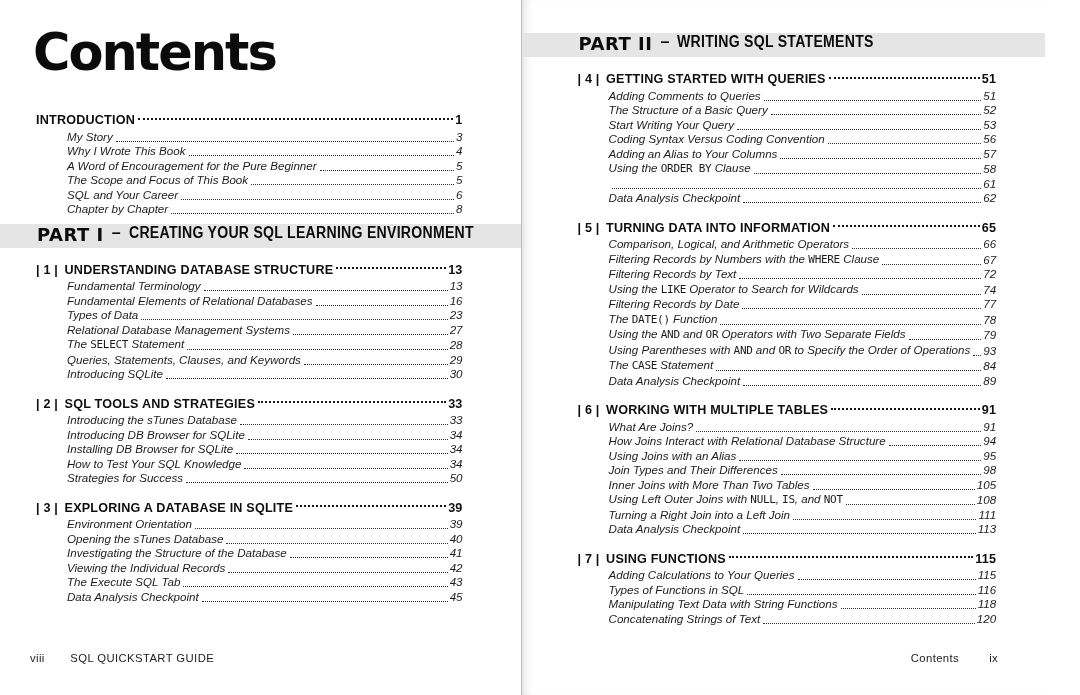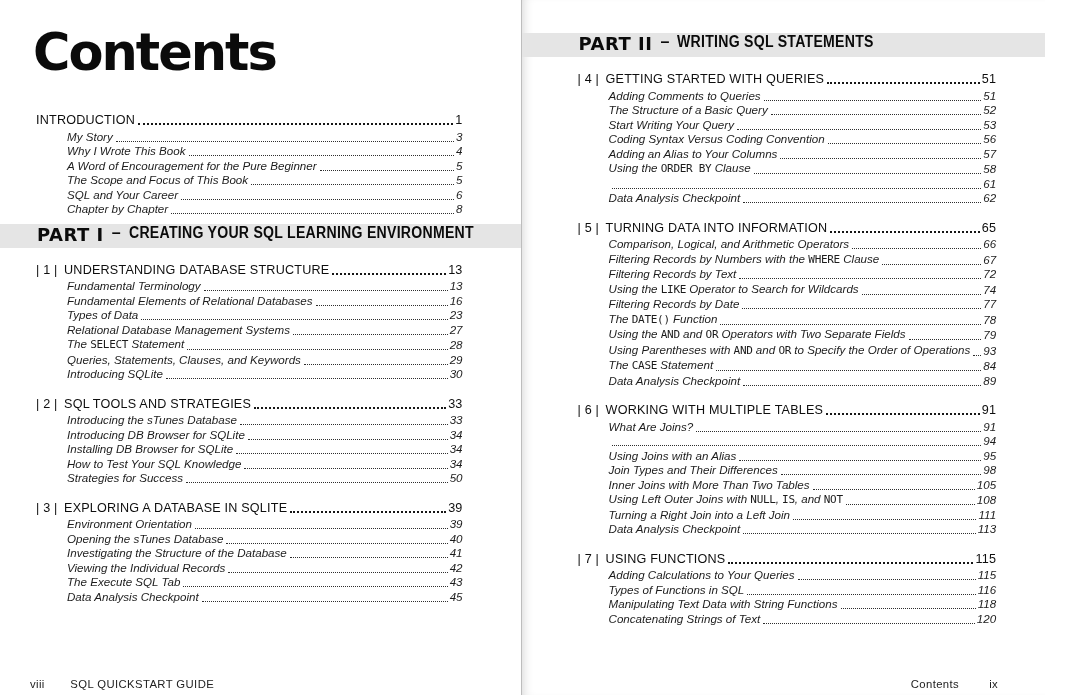--- a/index.html
+++ b/index.html
@@ -51,36 +51,36 @@
   .toc-row { display: flex; align-items: flex-end; }
   .row-title { white-space: nowrap; }
   .leader {
     flex: 1 1 auto; min-width: 8px;
     border-bottom: 1.6px dotted #2e2e2e;
     margin: 0 2px 2.5px 3px;
   }
   .pagenum { white-space: nowrap; }
 
   .toc-heading {
-    font-size: 12.6px; font-weight: 400; letter-spacing: 0.2px;
-    line-height: 16px; margin-bottom: 1.5px; color: #0e0e0e;
+    font-size: 12.6px; font-weight: 700; letter-spacing: 0.2px;
+    line-height: 16px; margin-bottom: 1.5px; color: #0e0e0e; align-items: center;
   }
   .toc-heading .leader { border-bottom: 2px dotted #161616; margin-bottom: 3px; }
 
   .toc-entry {
     font-size: 11.6px; font-style: italic;
     line-height: 14.5px; padding-left: 31px; color: #1c1c1c;
   }
   .code {
     font-family: "DejaVu Sans Mono", "Liberation Mono", monospace;
     font-style: normal; font-size: 0.95em; letter-spacing: -0.3px;
   }
 
   .footer {
-    position: absolute; bottom: 5px;
+    position: absolute; bottom: 31px;
     font-size: 11.3px; letter-spacing: 0.4px; color: #222222;
   }
   .footer-left { left: 30px; }
   .footer-left .folio { margin-right: 22px; }
   .footer-right { right: 47px; display: flex; gap: 30px; }
 </style>
 </head>
 <body>
 
 <div class="book">
@@ -361,20 +361,21 @@
             <span class="row-title">| 6 | WORKING WITH MULTIPLE TABLES</span>
             <span class="leader"></span>
             <span class="pagenum">91</span>
           </div>
           <div class="toc-row toc-entry">
             <span class="row-title">What Are Joins?</span>
             <span class="leader"></span>
             <span class="pagenum">91</span>
           </div>
           <div class="toc-row toc-entry">
+            <span class="row-title">How Joins Interact with Relational Database Structure</span>
             <span class="leader"></span>
             <span class="pagenum">94</span>
           </div>
           <div class="toc-row toc-entry">
             <span class="row-title">Using Joins with an Alias</span>
             <span class="leader"></span>
             <span class="pagenum">95</span>
           </div>
           <div class="toc-row toc-entry">
             <span class="row-title">Join Types and Their Differences</span>

